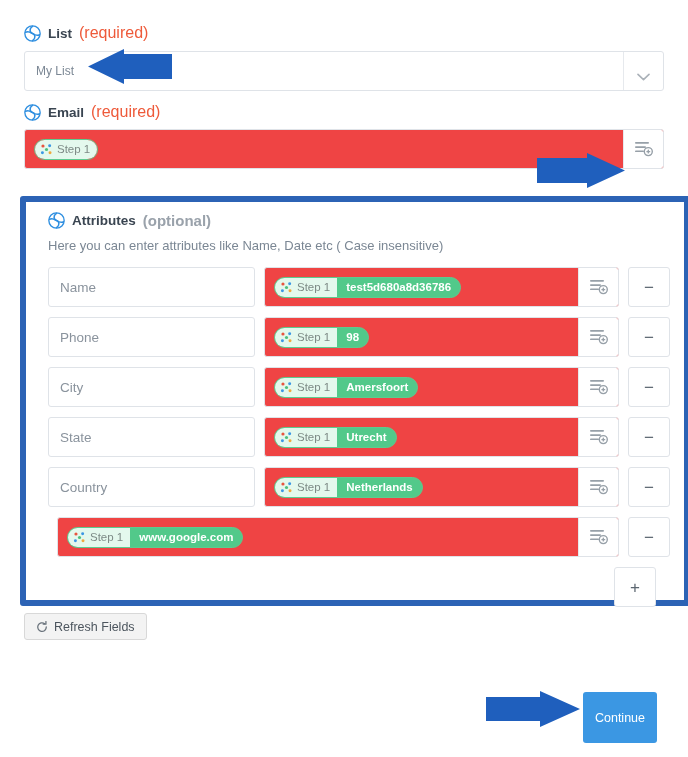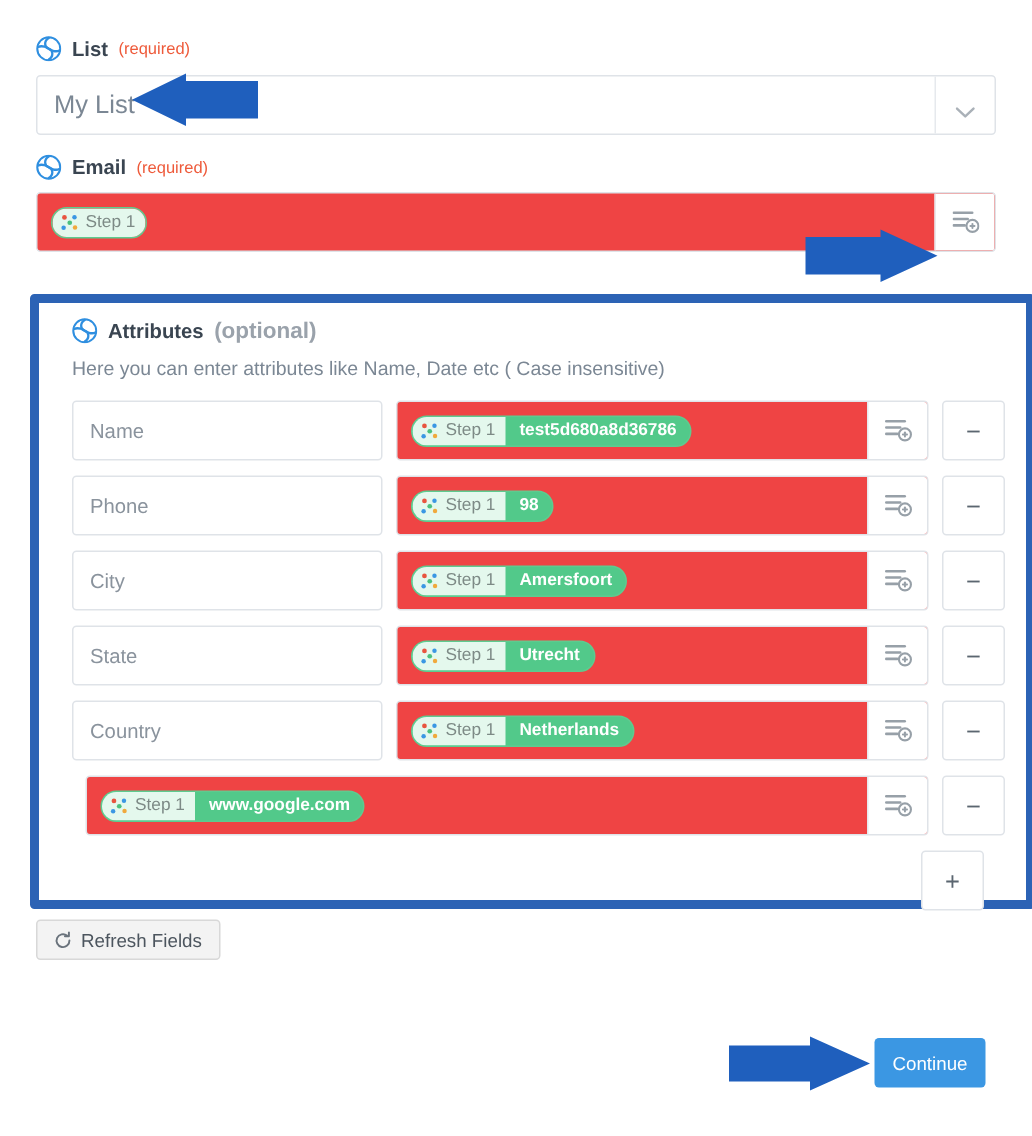--- a/index.html
+++ b/index.html
@@ -11,37 +11,37 @@
     -webkit-font-smoothing: antialiased;
   }
   .page { position: relative; width: 688px; height: 757px; overflow: hidden; background:#fff; }
 
   
   .field-label {
     display: flex; align-items: center; gap: 7px;
     font-size: 13.5px; font-weight: bold; color: #3d4852;
   }
   .field-label .lbl-text { font-weight: bold; color: #3a4551; }
-  .req { font-size: 11px; font-weight: normal; color: #ee5a3a; }
+  .req { font-size: 16px; font-weight: normal; color: #ee5a3a; }
   .opt { font-size: 15px; font-weight: bold; color: #9aa2ab; }
 
   
   .swirl { width: 17px; height: 17px; flex: 0 0 17px; display:block; }
 
   
   .select-box {
     position: relative;
     height: 40px;
     border: 1px solid #dfe3e8;
     border-radius: 3px;
     background: #fff;
     display: flex; align-items: center;
   }
   .select-box .sel-value {
-    padding-left: 11px; font-size: 17px; color: #7b8794;
+    padding-left: 11px; font-size: 12px; color: #7b8794;
   }
   .select-caret {
     position: absolute; right: 0; top: 0; bottom: 0; width: 40px;
     border-left: 1px solid #e6e9ed;
     display: flex; align-items: center; justify-content: center;
   }
   .caret-glyph { width: 13px; height: 8px; display:block; }
 
   .value-box {
     position: relative;
@@ -154,21 +154,21 @@
     background: #f3f3f3;
     border: 1px solid #d8d8d8;
     border-radius: 3px;
     font-size: 12.5px;
     color: #4c555e;
   }
   .refresh-glyph { width: 12px; height: 12px; display:block; }
 
   .continue-btn {
     position: absolute; left: 583px; top: 692px;
-    width: 74px; height: 33px;
+    width: 74px; height: 51px;
     background: #3b97e3;
     border: none; border-radius: 3px;
     color: #ffffff;
     font-size: 12.5px;
     font-family: "Liberation Sans", sans-serif;
     display: flex; align-items: center; justify-content: center;
   }
 
   
   .arrow { position: absolute; display: block; pointer-events: none; }

